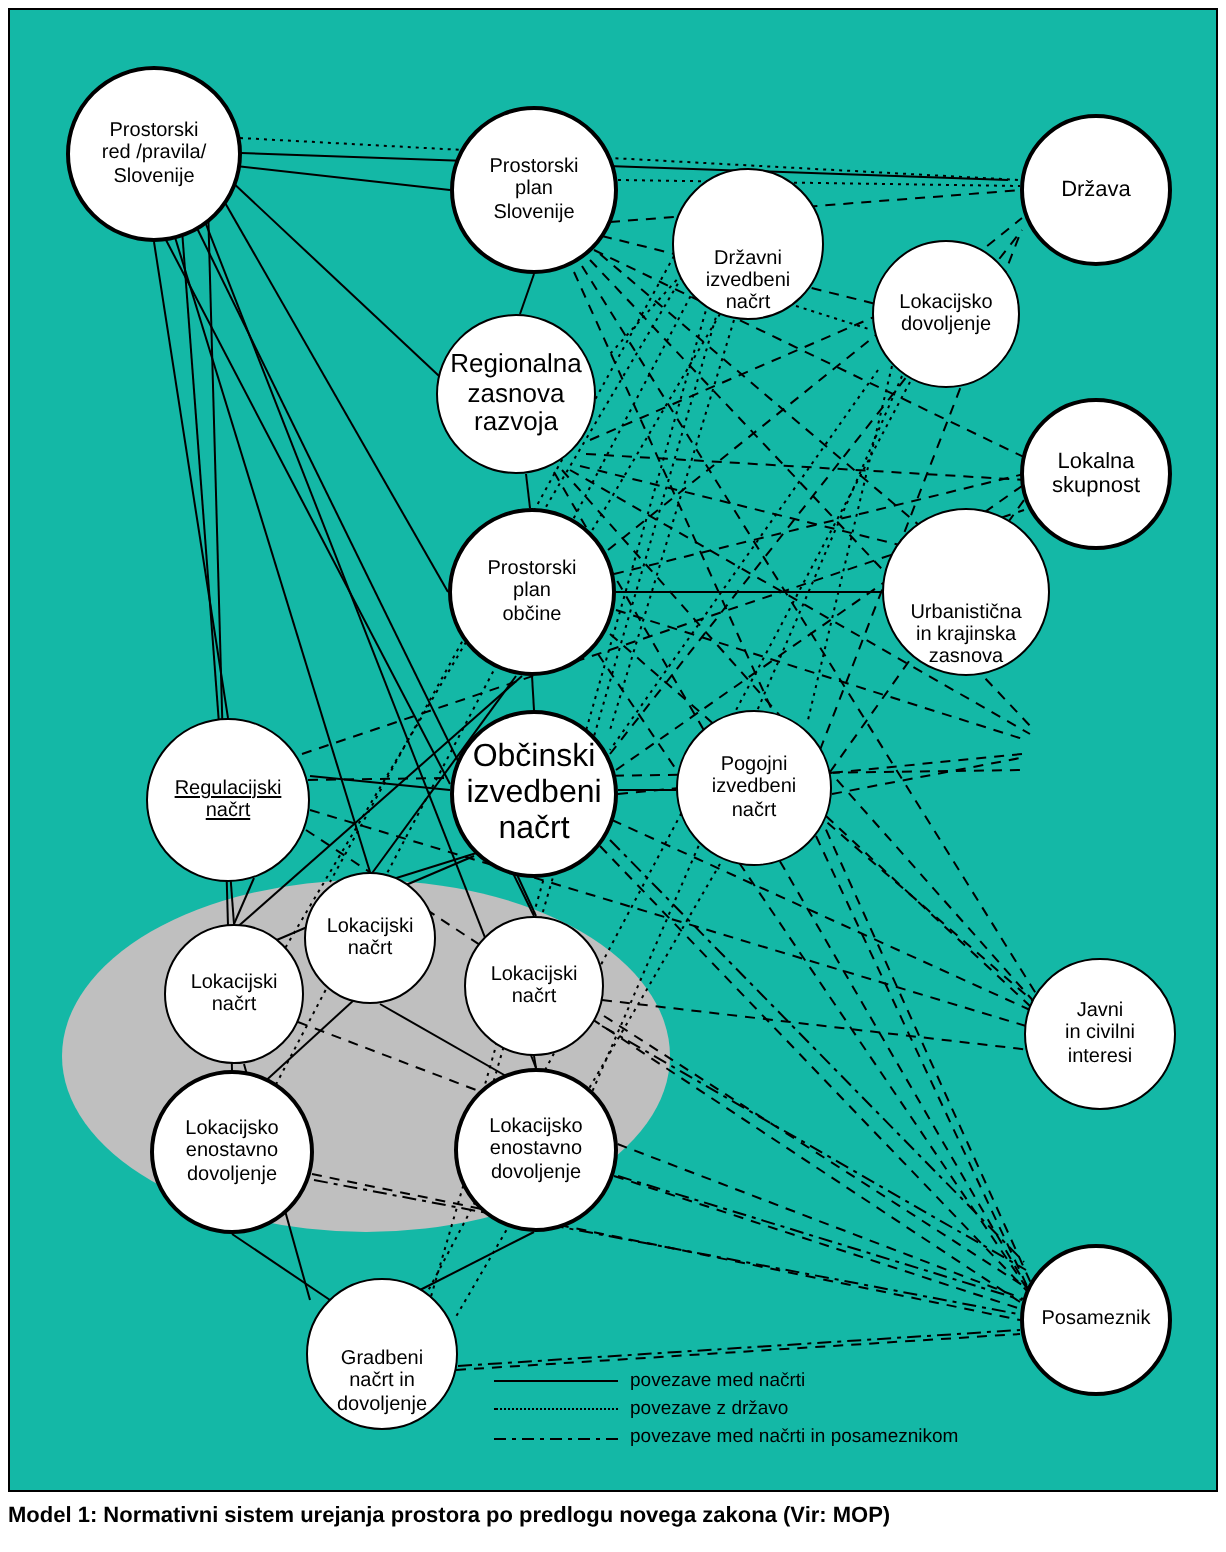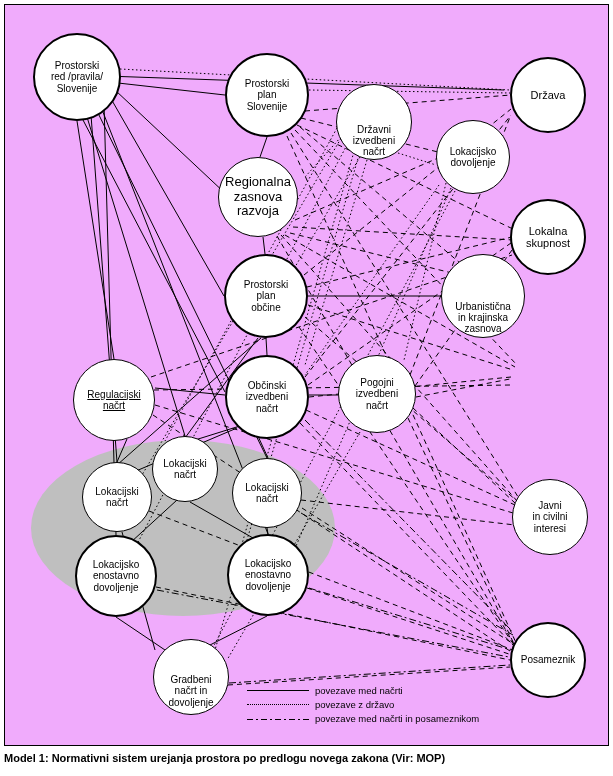--- a/index.html
+++ b/index.html
@@ -15,21 +15,21 @@
     background: #ffffff;
     overflow: hidden;
   }
   #diagram-frame {
     position: absolute;
     left: 4px;
     top: 4px;
     width: 605px;
     height: 742px;
     border: 1px solid #000;
-    background: #f0abfc;
+    background: #14b8a6;
     box-sizing: border-box;
   }
   #svg-layer {
     position: absolute;
     left: 0;
     top: 0;
     width: 605px;
     height: 742px;
   }
   .node {
@@ -257,21 +257,21 @@
 in krajinska
 zasnova</span>
     </div>
 
 
     <div class="node" style="left:68px; top:354px; width:82px; height:82px; font-size:10px;text-decoration:underline;">
       <span class="lbl" style="white-space:pre-line;">Regulacijski
 načrt</span>
     </div>
 
-    <div class="node thick" style="left:220px; top:350px; width:84px; height:84px; font-size:10px;align-items:center;">
+    <div class="node thick" style="left:220px; top:350px; width:84px; height:84px; font-size:16px;align-items:center;">
       <span class="lbl" style="white-space:pre-line;">Občinski
 izvedbeni
 načrt</span>
     </div>
 
     <div class="node" style="left:333px; top:350px; width:78px; height:78px; font-size:10px;">
       <span class="lbl" style="white-space:pre-line;">Pogojni
 izvedbeni
 načrt</span>
     </div>

